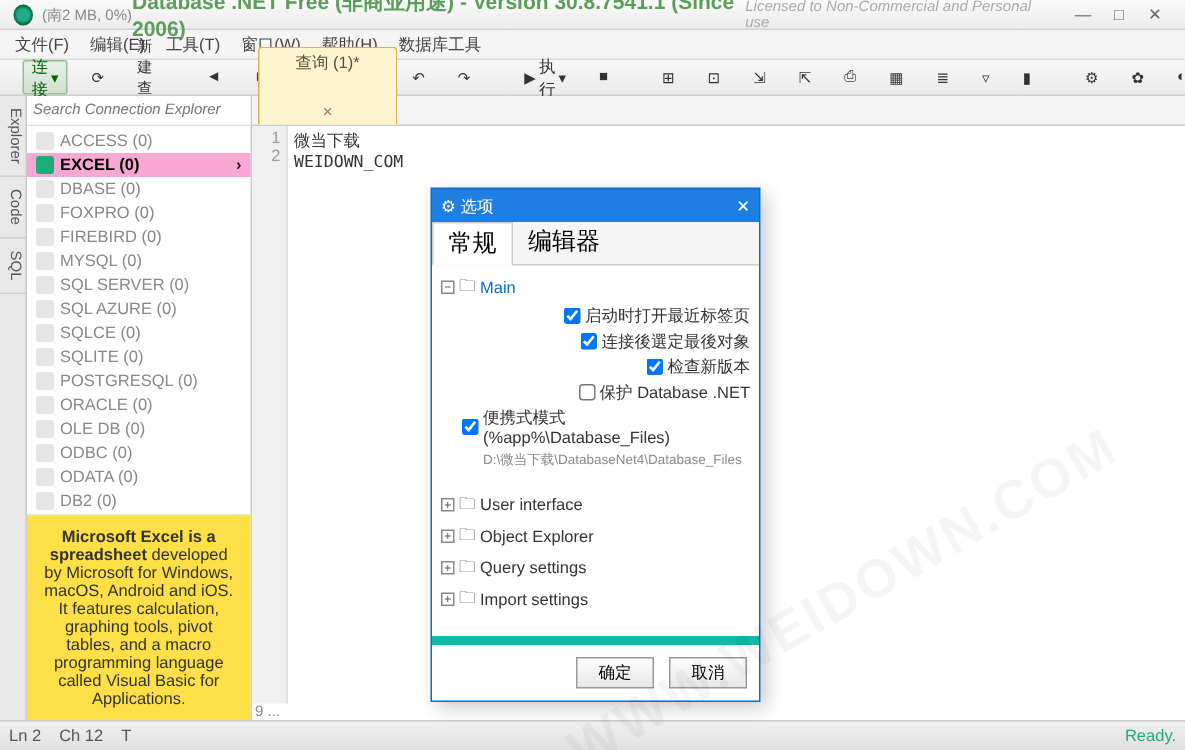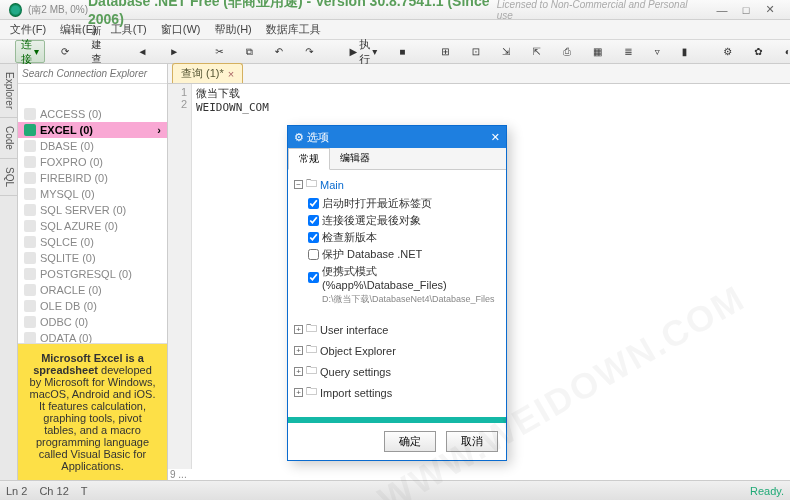--- a/index.html
+++ b/index.html
@@ -16,48 +16,48 @@
 .toolbar { height: 24px; background: linear-gradient(#f8f8f8,#eaeaea); display: flex; padding: 0 15px; gap: 10px; border-bottom: 1px solid #ccc; }
 .tb-btn { padding: 2px 5px; border: 1px solid transparent; border-radius: 2px; cursor: pointer; color: #333; display: flex; align-items: center; gap: 2px; font-size: 10px; }
 .tb-btn.conn { background: linear-gradient(#e8f0e8,#d0e0d0); border-color: #9b9; color: #060; }
 .tb-sep { width: 1px; height: 16px; background: #ccc; margin: 0 2px; }
 .main { display: flex; height: 416px; justify-content: center; }
 .side-tabs { width: 18px; background: #e8e8e8; display: flex; flex-direction: column; border-right: 1px solid #ccc; }
 .side-tab { writing-mode: vertical-rl; padding: 8px 2px; font-size: 10px; color: #555; border-bottom: 1px solid #ccc; cursor: pointer; }
 .sidebar { width: 150px; background: #fff; border-right: 1px solid #ccc; display: flex; flex-direction: column; }
 .search-box { height: 20px; border-bottom: 1px solid #ddd; }
 .search-box input { width: 100%; height: 100%; border: none; padding: 0 4px; font-size: 10px; color: #888; font-style: italic; outline: none; }
-.db-list { flex: 1; overflow: auto; padding: 2px 0; margin-top: 20px; }
+.db-list { flex: 1; overflow: auto; padding: 2px 0; }
 .db-item { padding: 2px 6px; display: flex; align-items: center; gap: 4px; color: #888; cursor: pointer; }
 .db-item.sel { background: #f9a8d4; color: #000; font-weight: bold; }
 .db-icon { width: 12px; height: 12px; background: #ccc; border-radius: 2px; opacity: 0.5; }
 .db-item.sel .db-icon { background: #2a7; opacity: 1; }
 .desc-box { padding: 8px; font-size: 10px; text-align: center; color: #333; border-top: 1px solid #ddd; background: #fde047; }
 .desc-box b { font-weight: bold; }
 .editor { flex: 1; background: #fff; display: flex; flex-direction: column; position: relative; }
 .tab-strip { height: 20px; background: #f5f5f5; border-bottom: 1px solid #ccc; display: flex; align-items: flex-end; padding-left: 4px; }
-.tab { padding: 2px 8px; background: #fff4d0; border: 1px solid #d4b060; border-bottom: none; border-radius: 3px 3px 0 0; font-size: 10px; color: #553; display: flex; align-items: center; gap: 4px; }
+.tab { padding: 2px 24px; background: #fff4d0; border: 1px solid #d4b060; border-bottom: none; border-radius: 3px 3px 0 0; font-size: 10px; color: #553; display: flex; align-items: center; gap: 20px; flex-direction: column; }
 .tab .close { color: #a66; cursor: pointer; }
 .ed-body { flex: 1; display: flex; }
 .gutter { width: 24px; background: #f0f0f0; border-right: 1px solid #ddd; text-align: right; padding: 2px 4px; color: #999; font-size: 10px; }
 .code { flex: 1; padding: 2px 4px; font-family: Consolas, monospace; font-size: 11px; color: #333; white-space: pre; }
 .statusbar { height: 20px; background: linear-gradient(#f0f0f0,#e0e0e0); border-top: 1px solid #ccc; display: flex; align-items: center; padding: 0 6px; gap: 12px; color: #555; font-size: 10px; }
 .statusbar .spacer { flex: 1; }
 .statusbar .ready { color: #2a7; }
 .task { font-size: 10px; color: #888; padding-left: 2px; }
 
 .dialog { position: absolute; left: 287px; top: 125px; width: 220px; background: #fff; border: 1px solid #0a6bcf; box-shadow: 4px 4px 12px rgba(0,0,0,0.2); }
 .dlg-title { height: 22px; background: #1e7fe0; color: #fff; display: flex; align-items: center; padding: 0 6px; }
 .dlg-title .x { margin-left: auto; cursor: pointer; }
 .dlg-tabs { display: flex; border-bottom: 1px solid #ccc; background: #f5f5f5; }
-.dlg-tab { padding: 3px 10px; font-size: 10px; cursor: pointer; }
+.dlg-tab { padding: 3px 10px; font-size: 16px; cursor: pointer; }
 .dlg-tab.act { background: #fff; border: 1px solid #ccc; border-bottom: 1px solid #fff; margin-bottom: -1px; }
 .dlg-body { padding: 4px 6px; font-size: 10px; color: #333; }
 .tree-row { display: flex; align-items: center; gap: 3px; padding: 1px 0; }
-.tree-row.sub { padding-left: 14px; }
+.tree-row.sub { padding-left: 14px; justify-content: flex-end; }
 .tree-row.hint { padding-left: 28px; color: #888; font-size: 9px; }
 .plus { width: 9px; height: 9px; border: 1px solid #888; display: inline-flex; align-items: center; justify-content: center; font-size: 8px; line-height: 1; color: #555; }
 .chk { width: 11px; height: 11px; }
 .dlg-btns { display: flex; justify-content: flex-end; gap: 10px; padding: 8px; border-top: 6px solid #14b8a6; margin-top: 10px; }
 .dlg-btn { padding: 2px 14px; border: 1px solid #999; background: linear-gradient(#fdfdfd,#e8e8e8); cursor: pointer; font-size: 11px; }
 .link { color: #0a6bcf; cursor: pointer; }
 .watermark { position: absolute; right: 20px; bottom: 80px; transform: rotate(-30deg); color: rgba(0,0,0,0.04); font-size: 36px; font-weight: bold; pointer-events: none; letter-spacing: 2px; }
 </style>
 </head>
 <body>

